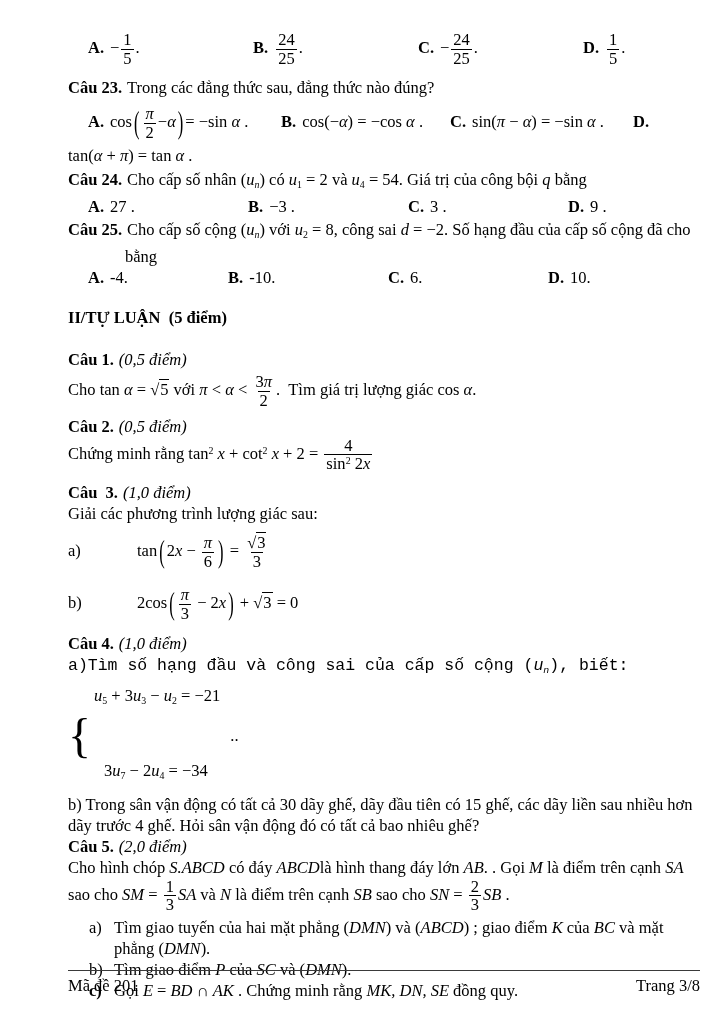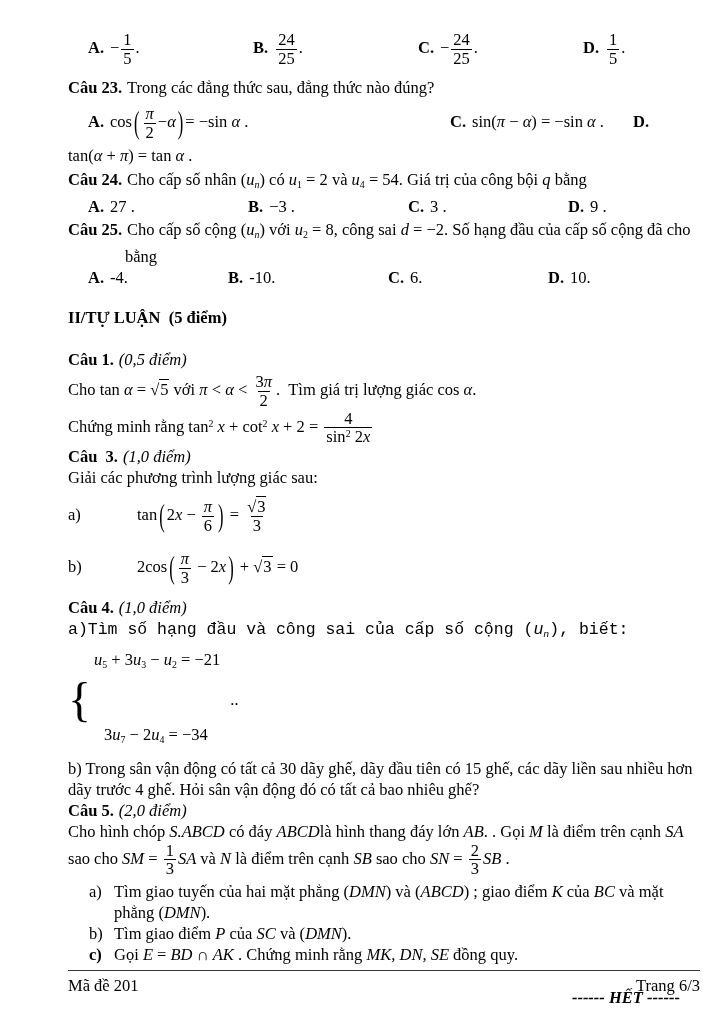--- a/index.html
+++ b/index.html
@@ -62,20 +62,21 @@
     <div class="optrow" style="height:44px;margin-top:26px;">
       <span class="cell" style="left:20px;line-height:44px;"><span class="olab" data-bind="q22.options.0.label">A.</span><span data-math="q22.options.0.math"><span>−</span><span class="frac"><span class="num"><span>1</span></span><span class="den"><span>5</span></span></span><span>.</span></span></span>
       <span class="cell" style="left:185px;line-height:44px;"><span class="olab" data-bind="q22.options.1.label">B.</span><span data-math="q22.options.1.math"><span class="frac"><span class="num"><span>24</span></span><span class="den"><span>25</span></span></span><span>.</span></span></span>
       <span class="cell" style="left:350px;line-height:44px;"><span class="olab" data-bind="q22.options.2.label">C.</span><span data-math="q22.options.2.math"><span>−</span><span class="frac"><span class="num"><span>24</span></span><span class="den"><span>25</span></span></span><span>.</span></span></span>
       <span class="cell" style="left:515px;line-height:44px;"><span class="olab" data-bind="q22.options.3.label">D.</span><span data-math="q22.options.3.math"><span class="frac"><span class="num"><span>1</span></span><span class="den"><span>5</span></span></span><span>.</span></span></span>
     </div>
 
     <div class="qhead" style="margin-top:7px;"><span class="qnum" data-bind="q23.num">Câu 23.</span><span class="qtext" data-bind="q23.text">Trong các đẳng thức sau, đẳng thức nào đúng?</span></div>
     <div class="optrow" style="height:47px;">
       <span class="cell" style="left:20px;line-height:47px;"><span class="olab" data-bind="q23.options.0.label">A.</span><span data-math="q23.options.0.math"><span>cos</span><span class="bigp">(</span><span class="frac"><span class="num"><span class="i">π</span></span><span class="den"><span>2</span></span></span><span>−</span><span class="i">α</span><span class="bigp">)</span><span>= −sin </span><span class="i">α</span><span> .</span></span></span>
+      <span class="cell" style="left:213px;line-height:47px;"><span class="olab" data-bind="q23.options.1.label">B.</span><span data-math="q23.options.1.math"><span>cos(−</span><span class="i">α</span><span>) = −cos </span><span class="i">α</span><span> .</span></span></span>
       <span class="cell" style="left:382px;line-height:47px;"><span class="olab" data-bind="q23.options.2.label">C.</span><span data-math="q23.options.2.math"><span>sin(</span><span class="i">π</span><span> − </span><span class="i">α</span><span>) = −sin </span><span class="i">α</span><span> .</span></span></span>
       <span class="cell" style="left:565px;line-height:47px;"><span class="olab" data-bind="q23.options.3.label">D.</span></span>
     </div>
     <div data-math="q23.cont"><span>tan(</span><span class="i">α</span><span> + </span><span class="i">π</span><span>) = tan </span><span class="i">α</span><span> .</span></div>
 
     <div style="margin-top:2px;line-height:23px;"><span class="qnum" data-bind="q24.num">Câu 24.</span><span class="qtext" data-math="q24.body"><span>Cho cấp số nhân </span><span>(</span><span class="i">u</span><span class="i sub">n</span><span>)</span><span> có </span><span class="i">u</span><span class="sub">1</span><span> = 2 và </span><span class="i">u</span><span class="sub">4</span><span> = 54</span><span>. Giá trị của công bội </span><span class="i">q</span><span> bằng</span></span></div>
     <div class="optrow" style="height:22px;">
       <span class="cell" style="left:20px;line-height:22px;"><span class="olab" data-bind="q24.options.0.label">A.</span><span data-bind="q24.options.0.text">27 .</span></span>
       <span class="cell" style="left:180px;line-height:22px;"><span class="olab" data-bind="q24.options.1.label">B.</span><span data-bind="q24.options.1.text">−3 .</span></span>
       <span class="cell" style="left:340px;line-height:22px;"><span class="olab" data-bind="q24.options.2.label">C.</span><span data-bind="q24.options.2.text">3 .</span></span>
@@ -89,23 +90,24 @@
       <span class="cell" style="left:160px;line-height:21px;"><span class="olab" data-bind="q25.options.1.label">B.</span><span data-bind="q25.options.1.text">-10.</span></span>
       <span class="cell" style="left:320px;line-height:21px;"><span class="olab" data-bind="q25.options.2.label">C.</span><span data-bind="q25.options.2.text">6.</span></span>
       <span class="cell" style="left:480px;line-height:21px;"><span class="olab" data-bind="q25.options.3.label">D.</span><span data-bind="q25.options.3.text">10.</span></span>
     </div>
 
     <div class="sec" style="margin-top:19px;" data-bind="page.section_heading">II/TỰ LUẬN  (5 điểm)</div>
 
     <div class="qhead" style="margin-top:21px;"><span class="qnum" data-bind="e1.num">Câu 1.</span><span class="pts" data-bind="e1.pts">(0,5 điểm)</span></div>
     <div style="margin-top:3px;" data-math="e1.body"><span>Cho </span><span>tan </span><span class="i">α</span><span> = </span><span class="sqrt"><span>√</span><span class="radbody"><span>5</span></span></span><span> với </span><span class="i">π</span><span> &lt; </span><span class="i">α</span><span> &lt; </span><span class="frac"><span class="num"><span>3</span><span class="i">π</span></span><span class="den"><span>2</span></span></span><span>.  Tìm giá trị lượng giác </span><span>cos </span><span class="i">α</span><span>.</span></div>
 
+    <div class="qhead" style="margin-top:6px;"><span class="qnum" data-bind="e2.num">Câu 2.</span><span class="pts" data-bind="e2.pts">(0,5 điểm)</span></div>
     <div data-math="e2.body"><span>Chứng minh rằng </span><span>tan</span><span class="sup">2</span><span> </span><span class="i">x</span><span> + cot</span><span class="sup">2</span><span> </span><span class="i">x</span><span> + 2 = </span><span class="frac"><span class="num"><span>4</span></span><span class="den"><span>sin</span><span class="sup">2</span><span> 2</span><span class="i">x</span></span></span></div>
 
-    <div class="qhead" style="margin-top:0;"><span class="qnum" data-bind="e3.num">Câu  3.</span><span class="pts" data-bind="e3.pts">(1,0 điểm)</span></div>
+    <div class="qhead" style="margin-top:9px;"><span class="qnum" data-bind="e3.num">Câu  3.</span><span class="pts" data-bind="e3.pts">(1,0 điểm)</span></div>
     <div data-bind="e3.intro">Giải các phương trình lượng giác sau:</div>
     <div class="eqrow" style="height:50px;margin-top:2px;">
       <span class="eqlab" style="line-height:50px;" data-bind="e3.a_label">a)</span>
       <span class="eqmath" style="line-height:50px;" data-math="e3.a_math"><span>tan</span><span class="bigp">(</span><span>2</span><span class="i">x</span><span> − </span><span class="frac">
             <span class="num"><span class="i">π</span></span>
             <span class="den"><span>6</span></span>
           </span><span class="bigp">)</span><span> = </span><span class="frac">
             <span class="num"><span class="sqrt"><span>√</span><span class="radbody"><span>3</span></span></span></span>
             <span class="den"><span>3</span></span>
           </span></span>
@@ -135,16 +137,16 @@
     <div class="c5item" style="margin-top:3px;"><span class="ilab" data-bind="e5.items.0.label">a)</span><span data-math="e5.items.0.math"><span>Tìm giao tuyến của hai mặt phẳng (</span><span class="i">DMN</span><span>) và (</span><span class="i">ABCD</span><span>) ; giao điểm </span><span class="i">K</span><span> của </span><span class="i">BC</span><span> và mặt phẳng (</span><span class="i">DMN</span><span>).</span></span></div>
     <div class="c5item"><span class="ilab" data-bind="e5.items.1.label">b)</span><span data-math="e5.items.1.math"><span>Tìm giao điểm </span><span class="i">P</span><span> của </span><span class="i">SC</span><span> và (</span><span class="i">DMN</span><span>).</span></span></div>
     <div class="c5item"><span class="ilab b" data-bind="e5.items.2.label">c)</span><span data-math="e5.items.2.math"><span>Gọi </span><span class="i">E</span><span> = </span><span class="i">BD</span><span> ∩ </span><span class="i">AK</span><span> . Chứng minh rằng </span><span class="i">MK, DN, SE</span><span> đồng quy.</span></span></div>
 
     <div class="het" style="margin-top:22px;" data-bind="page.end_marker">------ HẾT ------</div>
   </div>
 
   <div class="footer">
     <div class="footrow">
       <span data-bind="page.footer_left">Mã đề 201</span>
-      <span data-bind="page.footer_right">Trang 6/3</span>
+      <span data-bind="page.footer_right">Trang 3/8</span>
     </div>
   </div>
 </div>
 
 </body></html>

